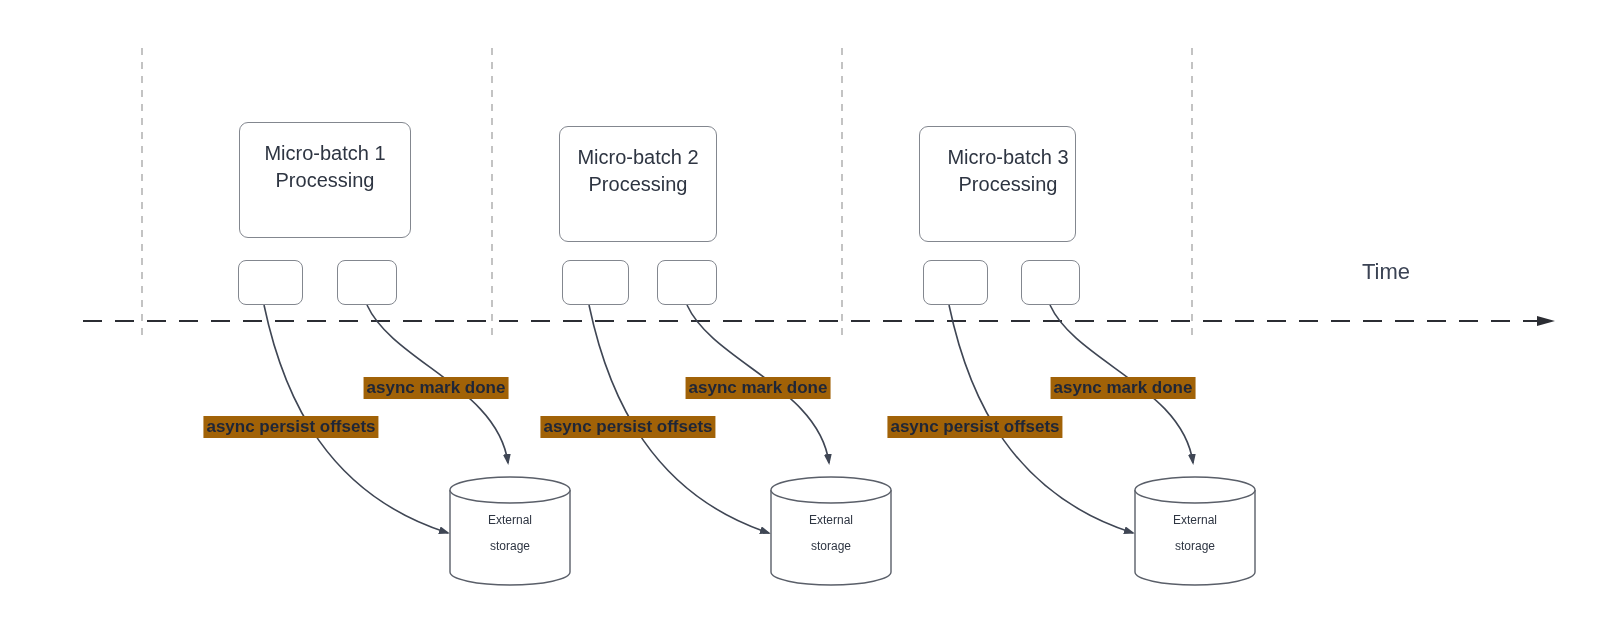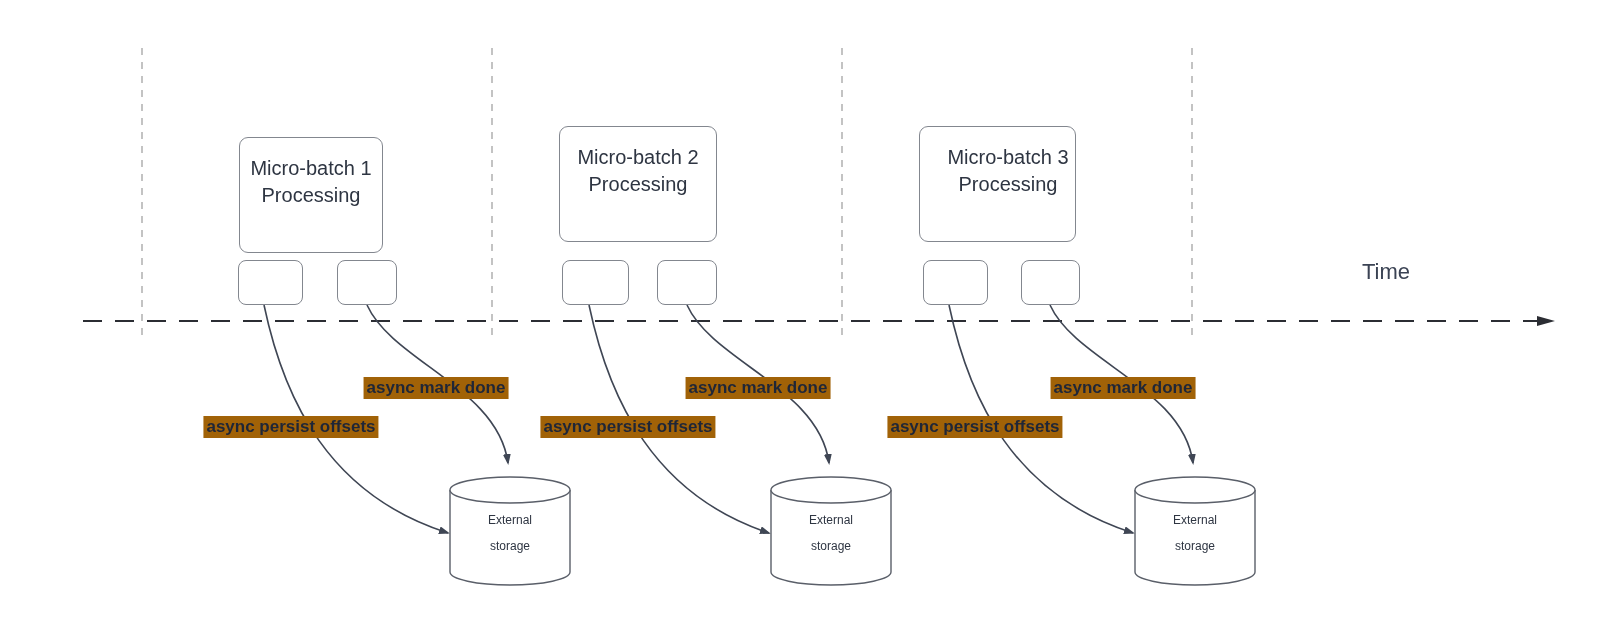--- a/index.html
+++ b/index.html
@@ -109,21 +109,21 @@
     <g>
       <path d="M771,490 v82 a60,13 0 0 0 120,0 v-82" fill="#ffffff" stroke="#5a5f69" stroke-width="1.4"></path>
       <ellipse cx="831" cy="490" rx="60" ry="13" fill="#ffffff" stroke="#5a5f69" stroke-width="1.4"></ellipse>
     </g>
     <g>
       <path d="M1135,490 v82 a60,13 0 0 0 120,0 v-82" fill="#ffffff" stroke="#5a5f69" stroke-width="1.4"></path>
       <ellipse cx="1195" cy="490" rx="60" ry="13" fill="#ffffff" stroke="#5a5f69" stroke-width="1.4"></ellipse>
     </g>
   </svg>
 
-  <div class="batch-box" style="left:239px; top:137px; width:144px; height:116px;text-align:right;">
+  <div class="batch-box" style="left:239px; top:122px; width:172px; height:116px;text-align:right;">
     <span>Micro-batch 1</span>
     <span>Processing</span>
   </div>
   <div class="mini-box" style="left:238px; top:260px; width:65px; height:45px;"></div>
   <div class="mini-box" style="left:337px; top:260px; width:60px; height:45px;"></div>
   <div class="edge-label" style="left:291px; top:427px;">async persist offsets</div>
   <div class="edge-label" style="left:436px; top:388px;">async mark done</div>
   <div class="storage-label" style="left:510px; top:533px;">
     <div>External</div>
     <div>storage</div>

